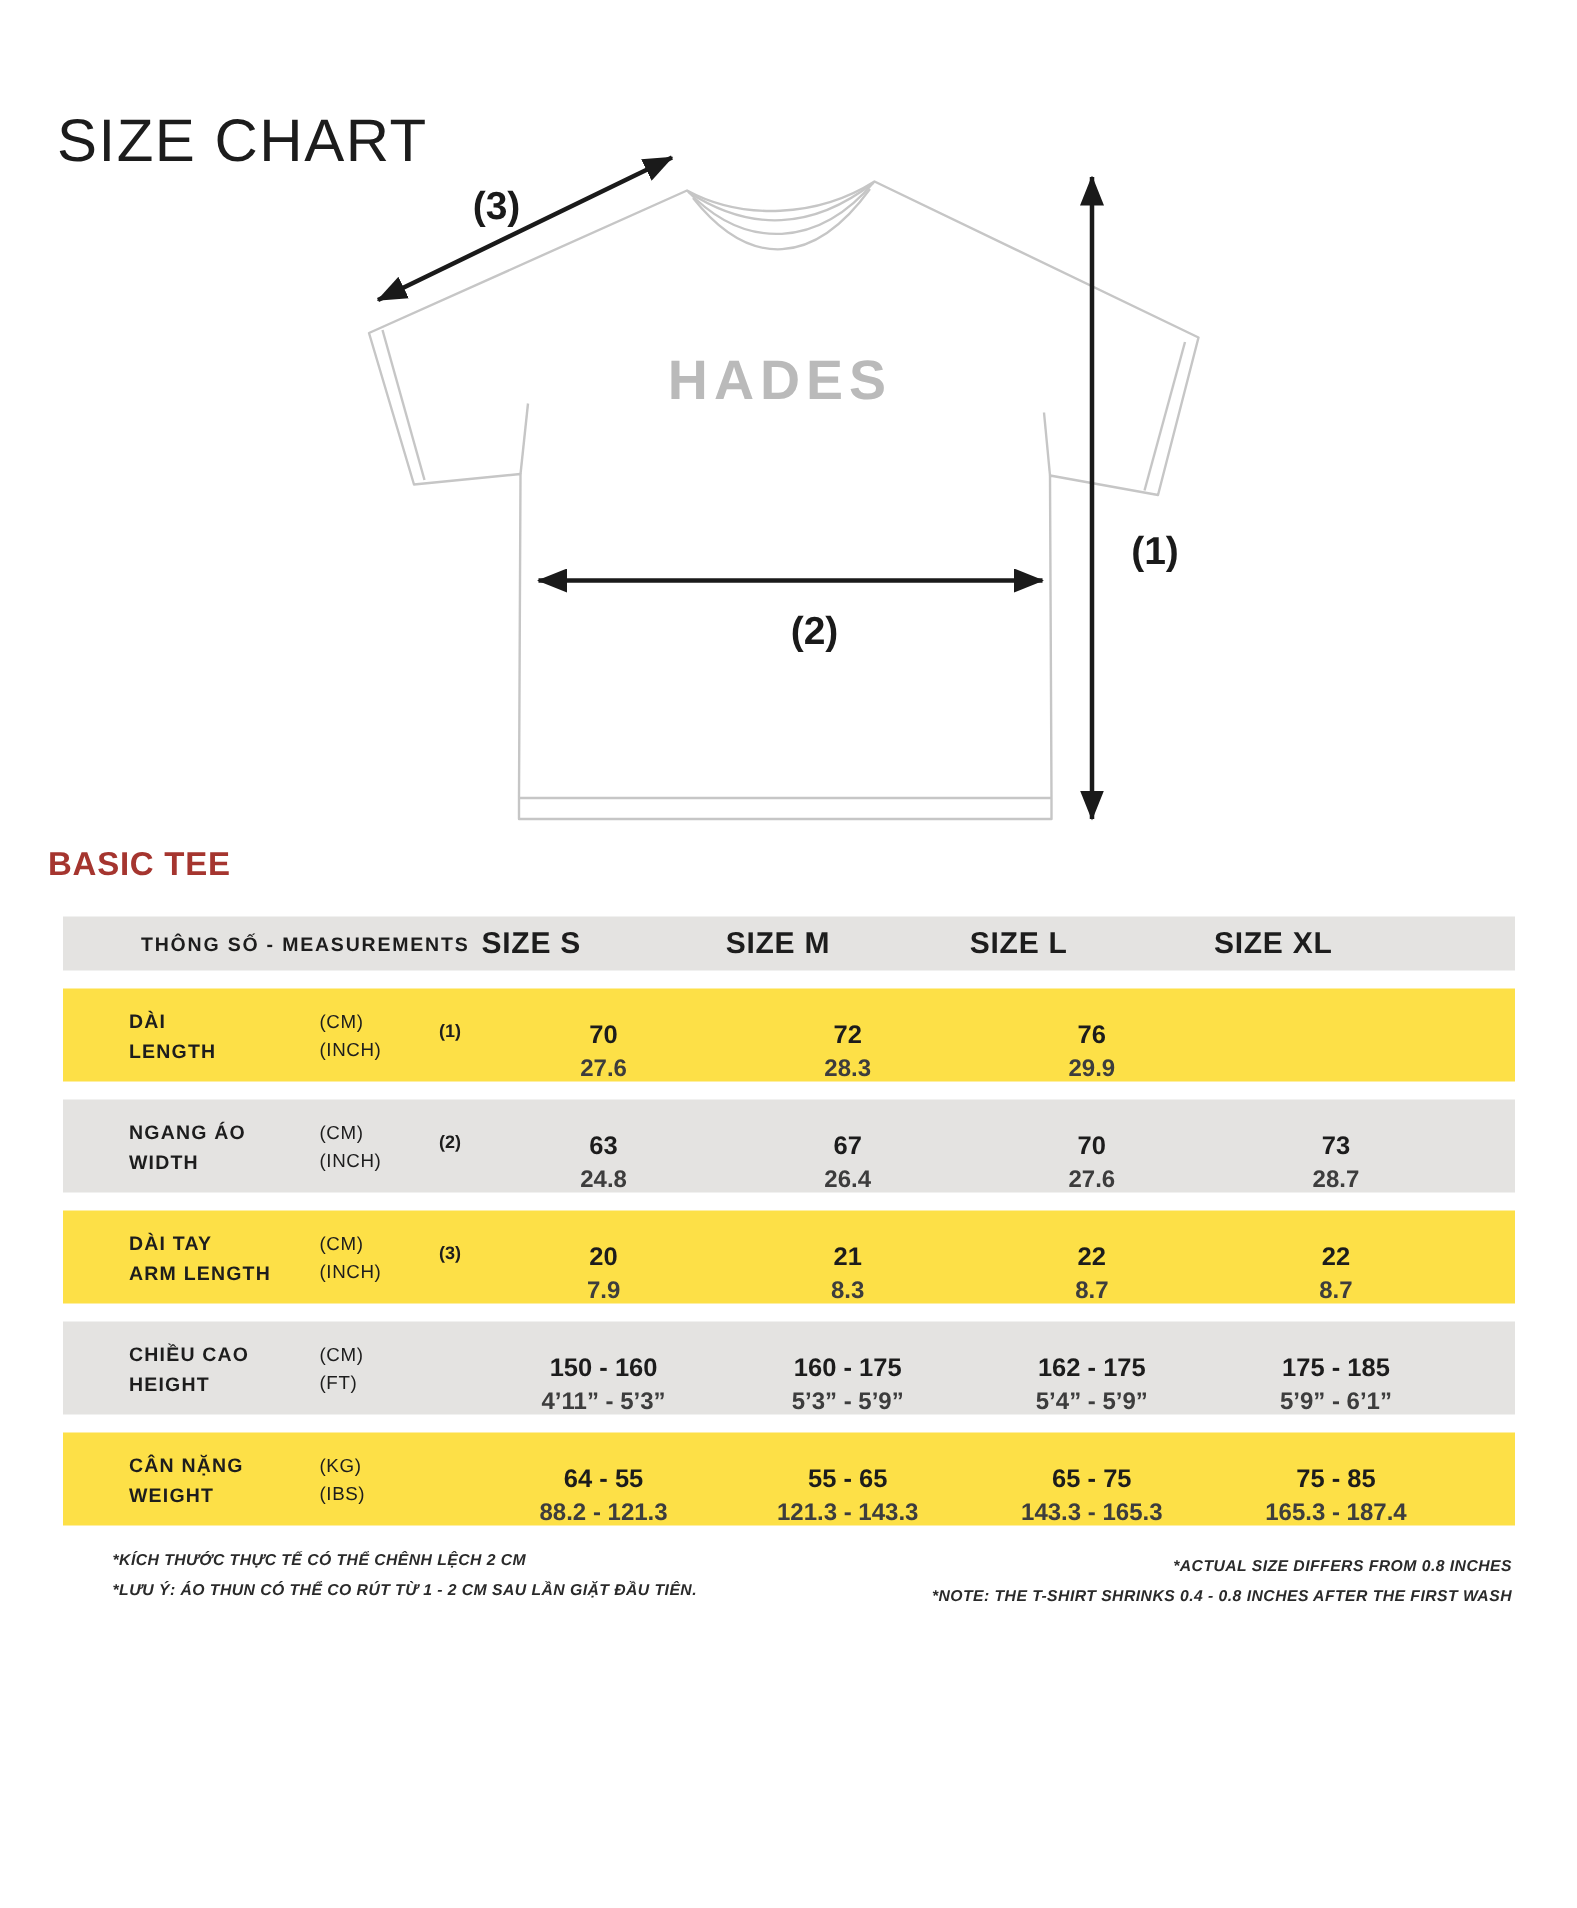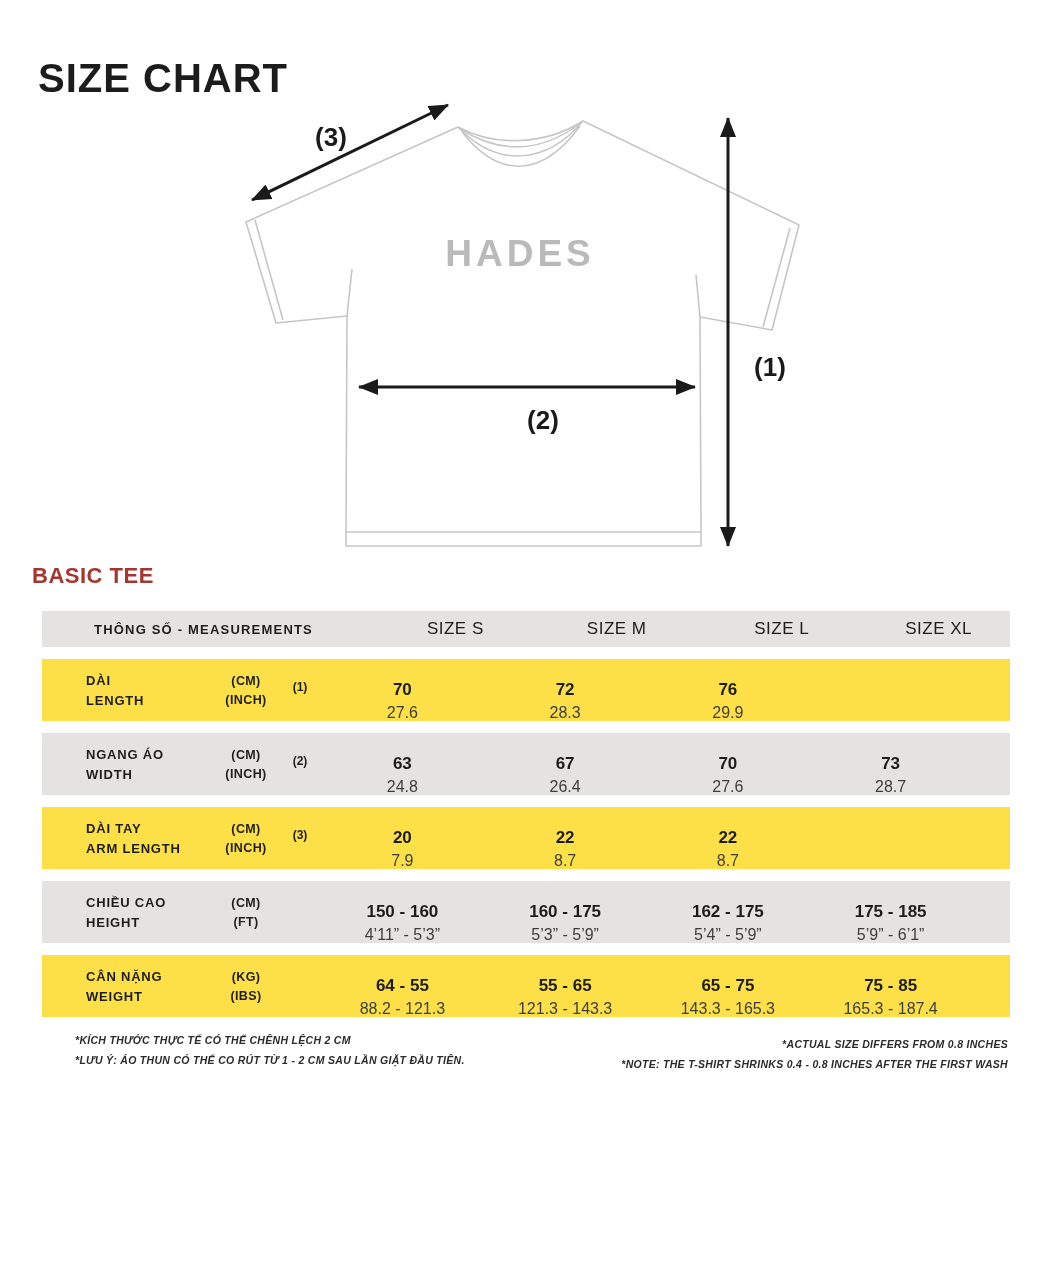--- a/index.html
+++ b/index.html
@@ -1,51 +1,51 @@
 <!DOCTYPE html>
 <html><head>
 <meta charset="utf-8">
 <style>
   html,body { margin:0; padding:0; background:#ffffff; }
   .page {
     position:relative; width:1051px; height:1272px; background:#ffffff;
     font-family:"Liberation Sans", sans-serif; color:#1d1d1d; overflow:hidden;
   }
   .page-title {
-    position:absolute; left:38px; top:56px;
-    font-size:40px; font-weight:700; letter-spacing:1px; color:#1c1c1c;
+    position:absolute; left:38px; top:72px;
+    font-size:40px; font-weight:400; letter-spacing:1px; color:#1c1c1c;
   }
   .diagram-svg { position:absolute; left:170px; top:85px; }
   .section-title {
     position:absolute; left:32px; top:563px;
     font-size:22px; font-weight:700; letter-spacing:0.5px; color:#a5352f;
   }
   .size-table { position:absolute; left:42px; top:611px; width:968px; }
   .trow {
     display:grid;
     grid-template-columns:127px 66px 42px repeat(4, 1fr);
     padding:0 38px 0 44px;
     align-items:center;
     box-sizing:border-box;
   }
   .thead { height:36px; background:#e4e3e1; }
   .thead .meas-h {
     grid-column:1 / span 3; text-align:center;
     font-size:13px; font-weight:700; letter-spacing:1.2px;
   }
-  .thead .size-h { text-align:right; font-size:17px; font-weight:400; letter-spacing:0.5px; }
+  .thead .size-h { text-align:left; font-size:20px; font-weight:700; letter-spacing:0.5px; }
   .drow { height:62px; margin-top:12px; }
   .row-light { background:#fde047; }
   .row-dark  { background:#e4e3e1; }
   .cell-name { font-size:13px; font-weight:700; letter-spacing:0.8px; line-height:1.55; }
-  .cell-unit { font-size:12.5px; font-weight:700; letter-spacing:0.4px; line-height:1.55;text-align:center; }
+  .cell-unit { font-size:12.5px; font-weight:400; letter-spacing:0.4px; line-height:1.55; }
   .cell-ind  { font-size:12px; font-weight:700; text-align:center; transform:translateY(-4px); }
   .cell-val  { text-align:center; line-height:1.35;margin-top:20px; }
   .cell-val .v1 { font-size:17px; font-weight:700; color:#1c1c1c; }
-  .cell-val .v2 { font-size:16px; font-weight:400; color:#3d3d3d; }
+  .cell-val .v2 { font-size:16px; font-weight:700; color:#3d3d3d; }
   .footnote {
     position:absolute; font-size:10.5px; font-style:italic; font-weight:700;
     letter-spacing:0.3px; line-height:1.9; color:#2a2a2a;
   }
   .footnote-left  { left:75px;  top:1031px; text-align:left; }
   .footnote-right { right:43px; top:1035px; text-align:right; }
 </style>
 </head>
 <body>
 
@@ -154,20 +154,24 @@
       <div class="cell-unit">
         <div>(CM)</div>
         <div>(INCH)</div>
       </div>
       <div class="cell-ind">(3)</div>
       <div class="cell-val">
         <div class="v1">20</div>
         <div class="v2">7.9</div>
       </div>
       <div class="cell-val">
+        <div class="v1">21</div>
+        <div class="v2">8.3</div>
+      </div>
+      <div class="cell-val">
         <div class="v1">22</div>
         <div class="v2">8.7</div>
       </div>
       <div class="cell-val">
         <div class="v1">22</div>
         <div class="v2">8.7</div>
       </div>
     </div>
 
     <div class="trow drow row-dark">

